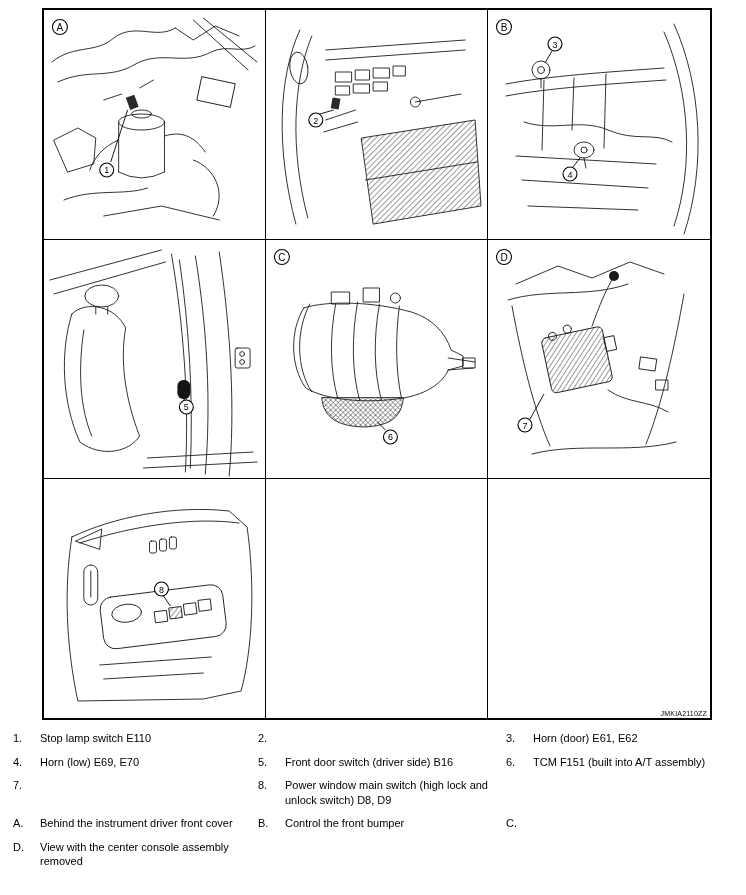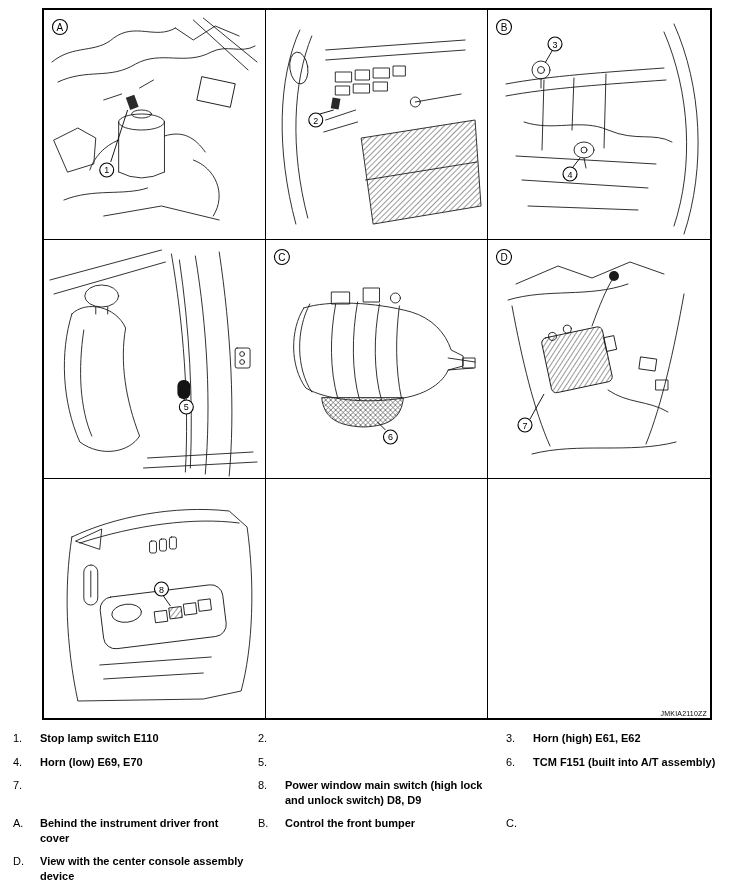--- a/index.html
+++ b/index.html
@@ -16,21 +16,21 @@
   .cell.cr { border-right:none; }
   .cell.cb { border-bottom:none; }
   svg.art { display:block; width:100%; height:100%; }
   .wm { position:absolute; right:3px; bottom:1px; font-size:7px; letter-spacing:.2px; }
 
   .legend { position:absolute; left:13px; top:731px; width:726px;
             display:grid; grid-template-columns:245px 248px 233px;
             row-gap:9px; font-size:11px; line-height:1.32; }
   .li { display:flex; align-items:flex-start; }
   .ln { flex:0 0 27px; }
-  .lt { flex:1 1 auto; padding-right:12px;font-weight:bold; }
+  .lt { flex:1 1 auto; padding-right:12px; }
 
   text.co { font-family:"Liberation Sans","DejaVu Sans",sans-serif; font-size:9px; fill:#000; }
   text.pl { font-family:"Liberation Sans","DejaVu Sans",sans-serif; font-size:10px; fill:#000; }
 </style>
 </head>
 <body>
 
 <svg width="0" height="0" style="position:absolute" aria-hidden="true">
   <defs>
     <pattern id="hatch" width="4" height="4" patternUnits="userSpaceOnUse" patternTransform="rotate(45)">
@@ -282,28 +282,29 @@
   <div class="legend">
     <div class="li">
       <span class="ln">1.</span>
       <span class="lt">Stop lamp switch E110</span>
     </div>
     <div class="li">
       <span class="ln">2.</span>
     </div>
     <div class="li">
       <span class="ln">3.</span>
-      <span class="lt">Horn (high) E61, E62</span>
+      <span class="lt">Horn (door) E61, E62</span>
     </div>
     <div class="li">
       <span class="ln">4.</span>
       <span class="lt">Horn (low) E69, E70</span>
     </div>
     <div class="li">
       <span class="ln">5.</span>
+      <span class="lt">Front door switch (driver side) B16</span>
     </div>
     <div class="li">
       <span class="ln">6.</span>
       <span class="lt">TCM F151 (built into A/T assembly)</span>
     </div>
     <div class="li">
       <span class="ln">7.</span>
     </div>
     <div class="li">
       <span class="ln">8.</span>
@@ -316,17 +317,17 @@
     </div>
     <div class="li">
       <span class="ln">B.</span>
       <span class="lt">Control the front bumper</span>
     </div>
     <div class="li">
       <span class="ln">C.</span>
     </div>
     <div class="li">
       <span class="ln">D.</span>
-      <span class="lt">View with the center console assembly device</span>
+      <span class="lt">View with the center console assembly removed</span>
     </div>
   </div>
 
 </div>
 
 </body></html>

